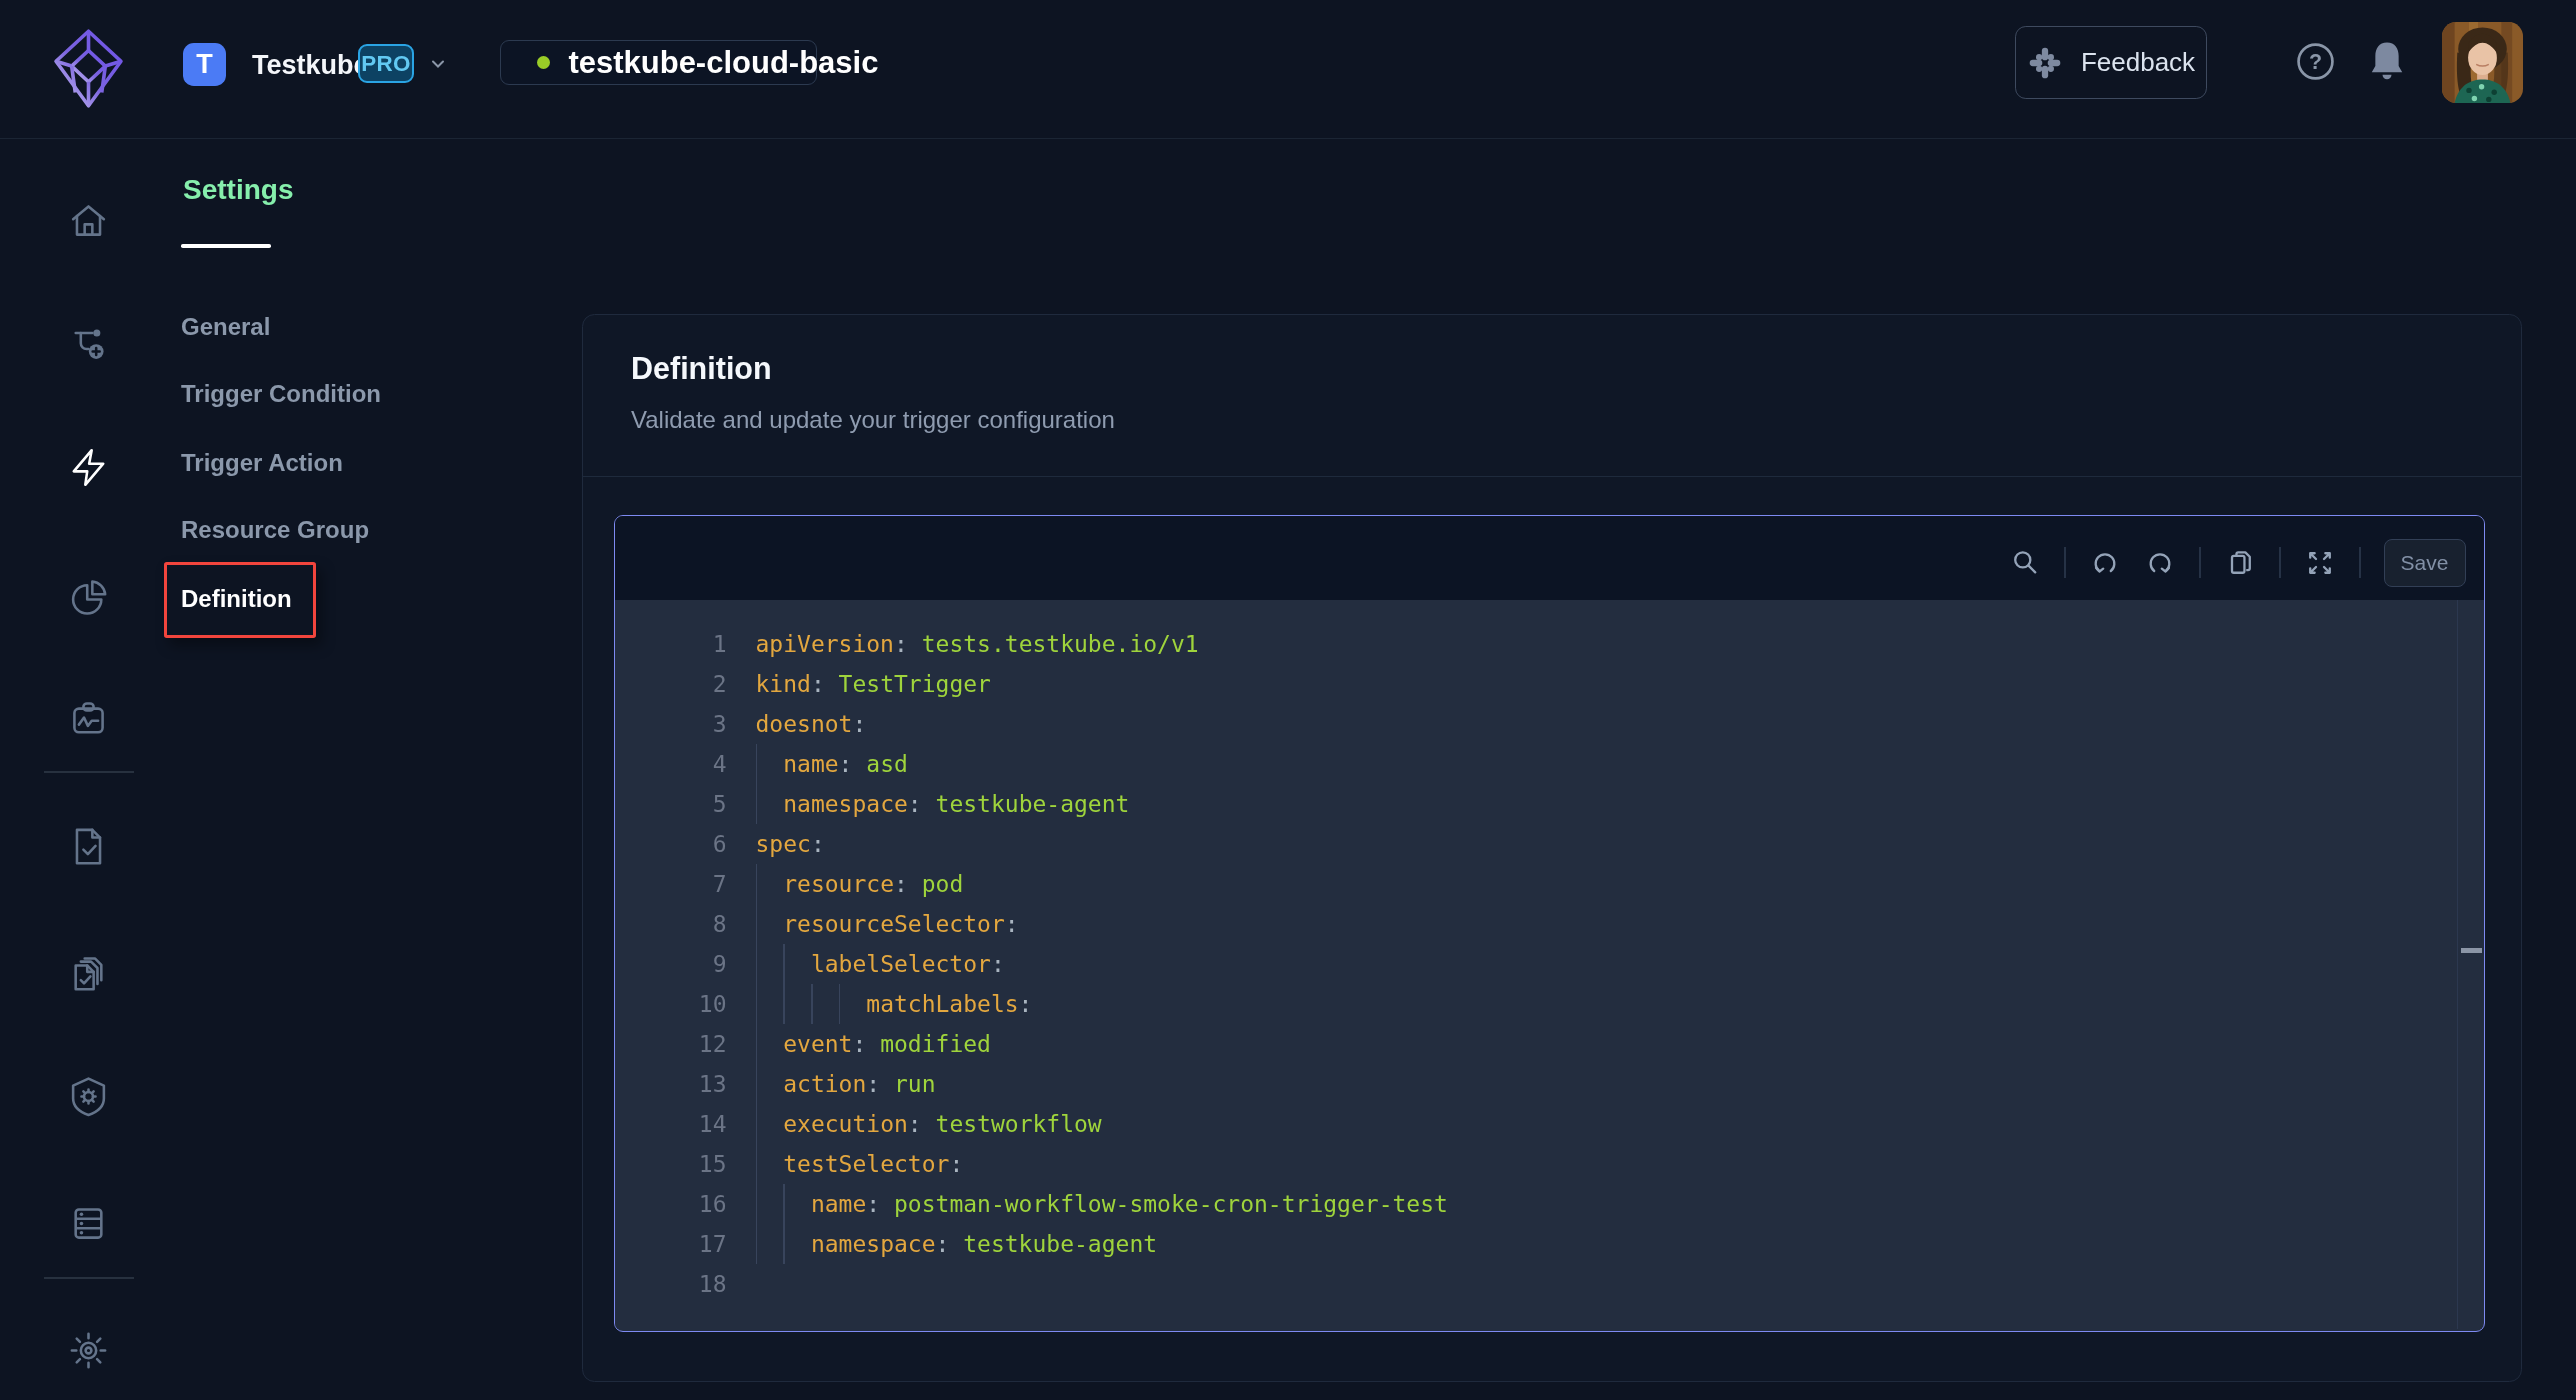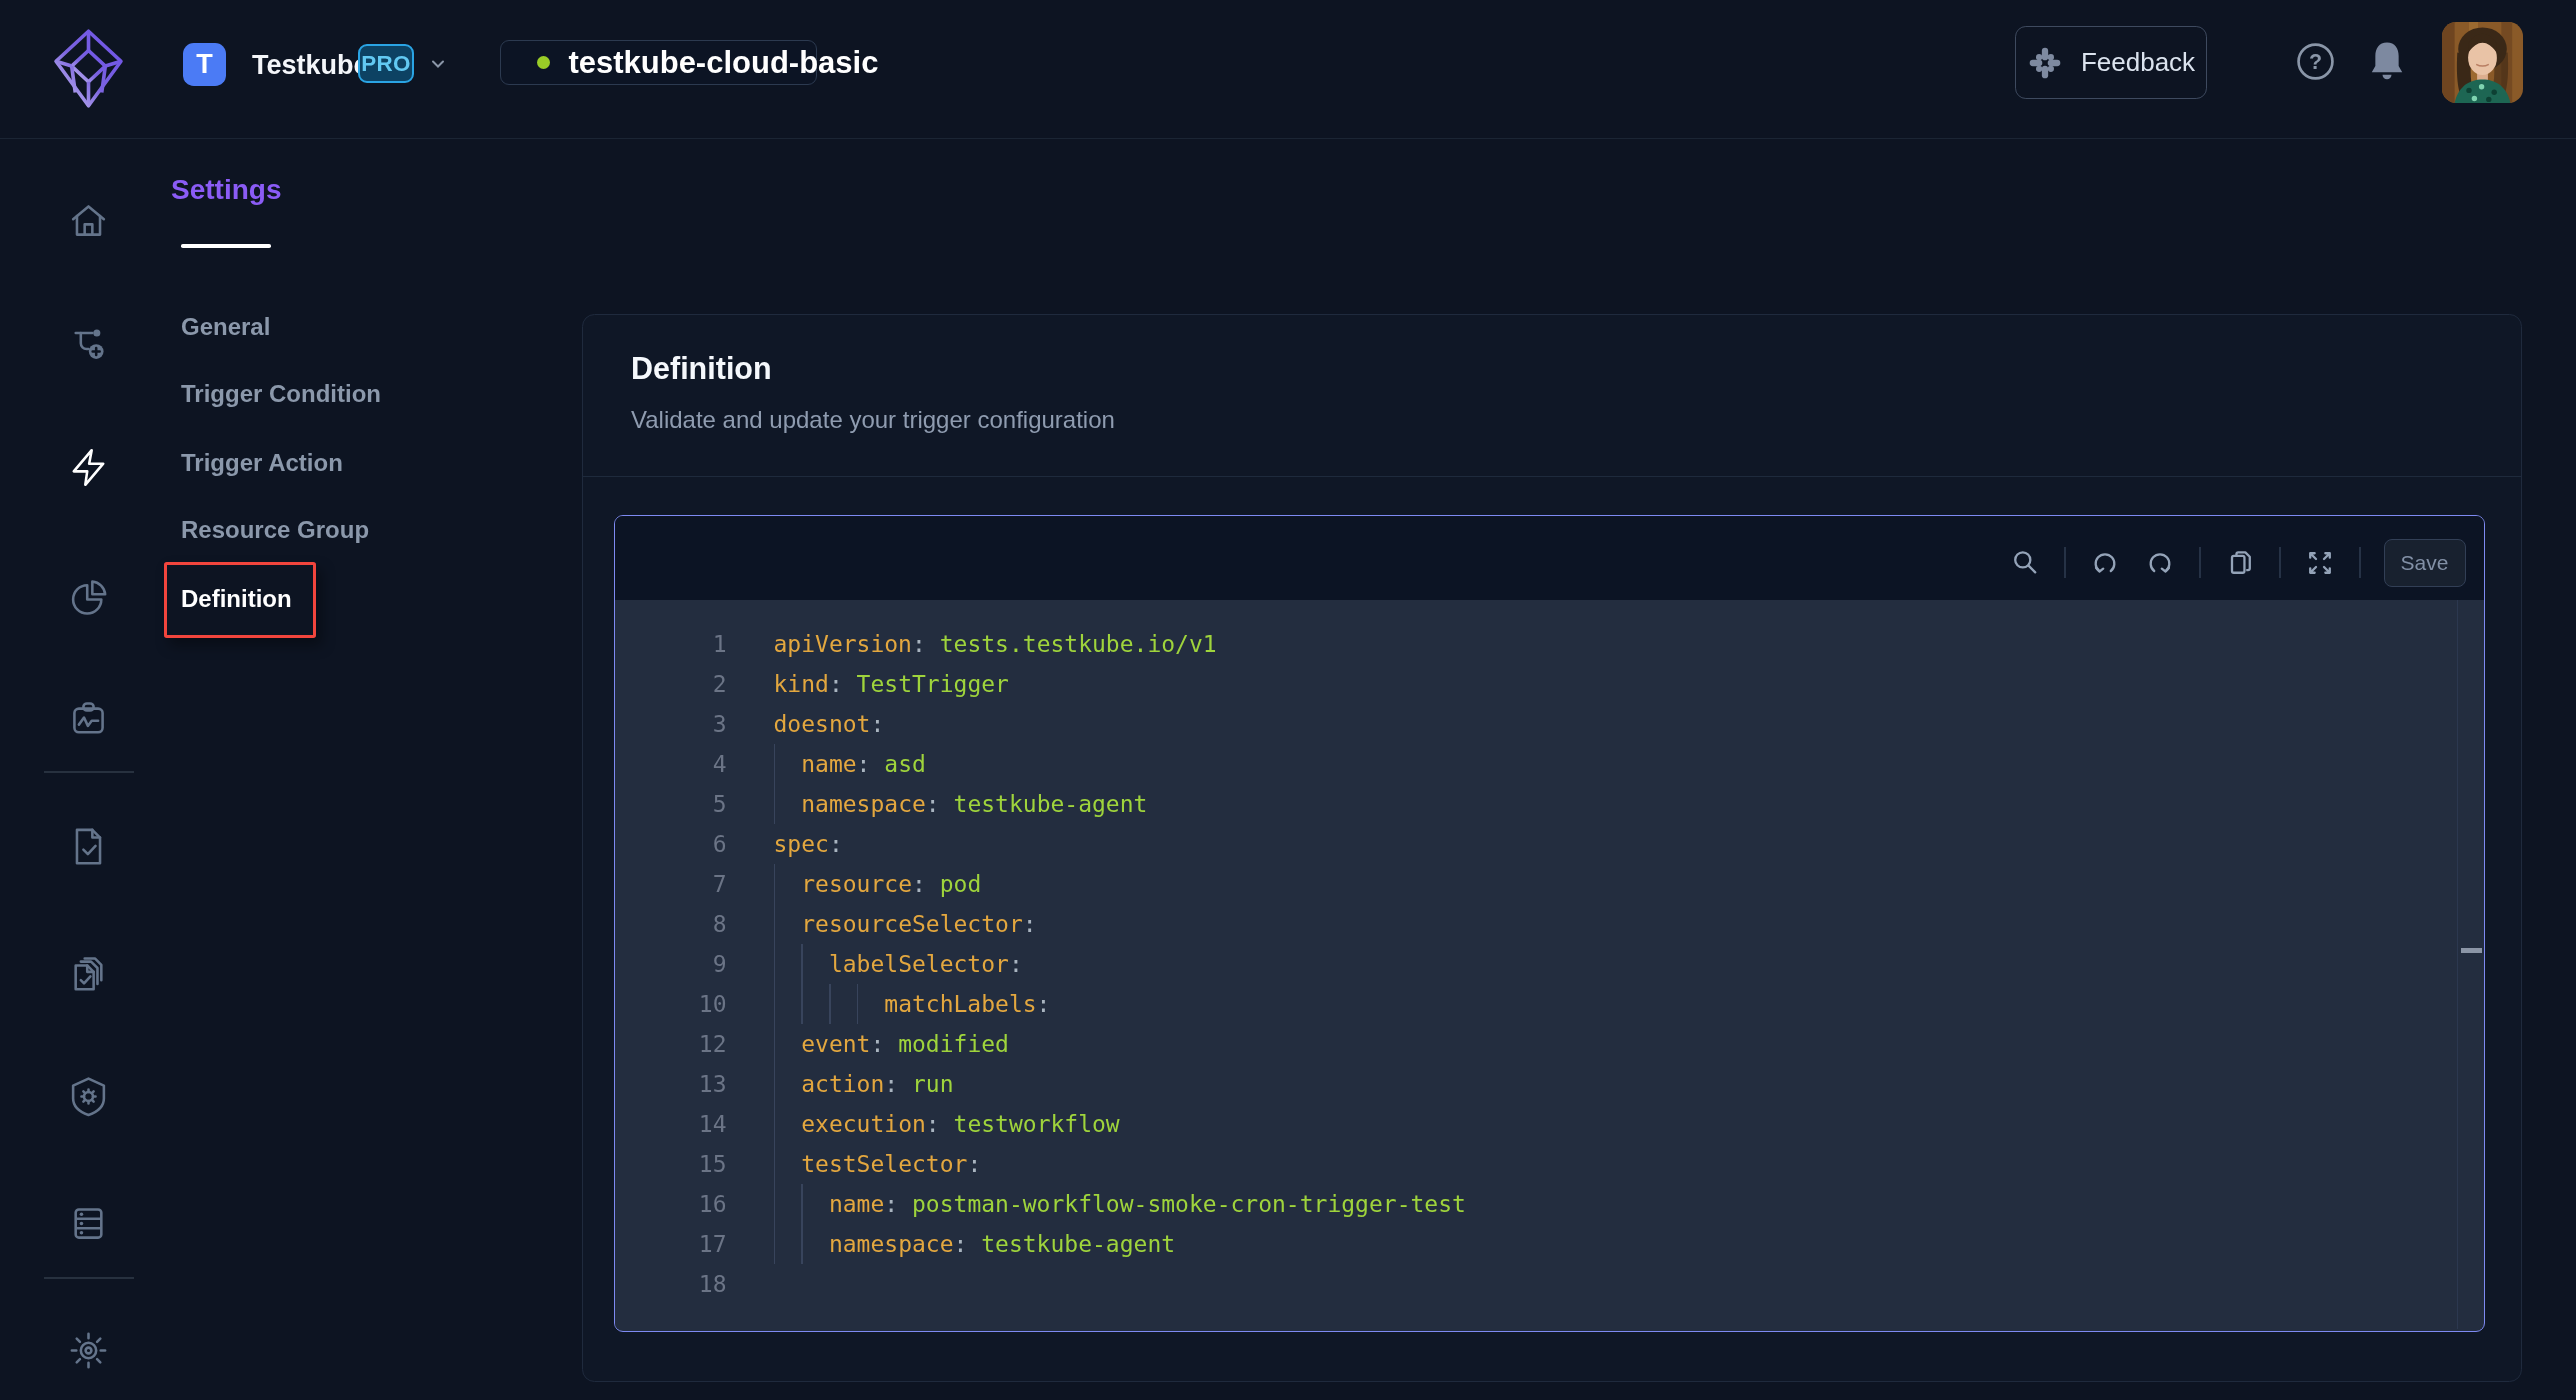--- a/index.html
+++ b/index.html
@@ -28,21 +28,21 @@
   #feedback-label{font-size:26px;color:#dbe3ee;}
   #help-btn{left:2295px;top:41px;width:41px;height:41px;}
   #bell-btn{left:2369px;top:39px;width:36px;height:43px;}
   #user-avatar{left:2442px;top:22.4px;width:81px;height:81px;border-radius:14.3px;overflow:hidden;}
 
   
   .side-item{left:68px;width:41px;height:41px;}
   .side-div{left:44px;width:90px;height:1.8px;background:#27313f;}
 
   
-  #settings-title{left:171px;top:174px;font-size:28px;font-weight:700;color:#8b5cf6;}
+  #settings-title{left:183px;top:174px;font-size:28px;font-weight:700;color:#86efac;}
   #settings-underline{left:181px;top:244px;width:90px;height:3.6px;background:#ffffff;border-radius:1.8px;}
   .nav-item{left:181px;font-size:24px;font-weight:600;color:#8b98ab;white-space:nowrap;}
   .nav-item.active{color:#ffffff;font-weight:700;}
   .nav-item:nth-of-type(1){top:313px;}
   .nav-item:nth-of-type(2){top:380px;}
   .nav-item:nth-of-type(3){top:449px;}
   .nav-item:nth-of-type(4){top:516px;}
   .nav-item:nth-of-type(5){top:585px;}
   #annotation-box{left:164px;top:562px;width:152px;height:76px;border:3.6px solid #f2453d;border-radius:2.7px;
                   box-shadow:5.4px 7.2px 12.5px rgba(0,0,0,.35);}
@@ -61,21 +61,21 @@
               display:flex;align-items:center;justify-content:flex-end;gap:23px;padding:9px 18px 0 0;}
   .tb-icon{width:32px;height:32px;flex:0 0 auto;}
   .tb-sep{width:1.8px;height:30.5px;background:#263246;flex:0 0 auto;}
   #save-btn{width:82px;height:48px;border:1.8px solid #323f56;border-radius:8px;background:#18212f;
             color:#8290a6;font-size:21px;display:flex;align-items:center;justify-content:center;}
   #ed-body{left:0;top:84px;width:1867px;height:729px;background:#232d3f;overflow:hidden;}
   #code-lines{position:absolute;left:0;top:24px;width:100%;
               font-family:"DejaVu Sans Mono",monospace;font-size:23px;line-height:40px;}
   .cl{display:flex;}
   .ln{flex:0 0 112px;text-align:right;color:#6b7486;user-select:none;}
-  .ct{position:relative;margin-left:47px;white-space:pre;flex:1 1 auto;}
+  .ct{position:relative;margin-left:29px;white-space:pre;flex:1 1 auto;}
   .ig{position:absolute;top:0;bottom:0;width:1.8px;background:#38445c;}
   .tk-k{color:#e3a73f;}
   .tk-p{color:#a9b4c0;}
   .tk-v{color:#9fd43c;}
   #v-sep{left:1842px;top:84px;width:1.8px;height:729px;background:#2c3850;}
   #ruler-dash{left:1846px;top:432px;width:21.5px;height:5.4px;background:#8b95a6;}
 </style>
 </head>
 <body>
 

